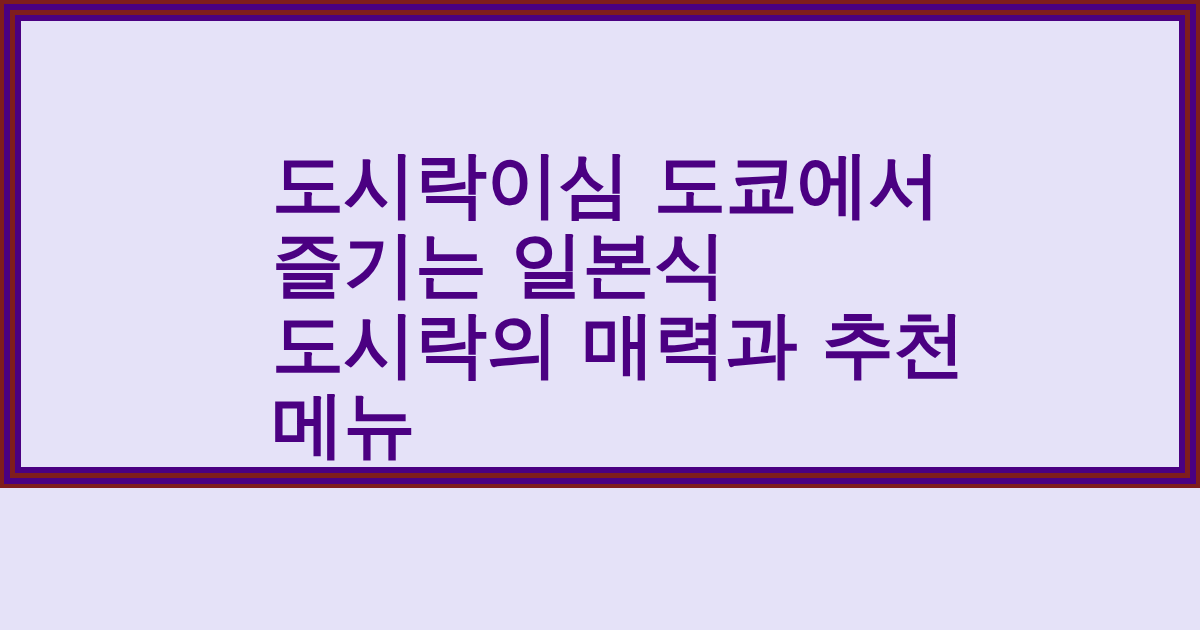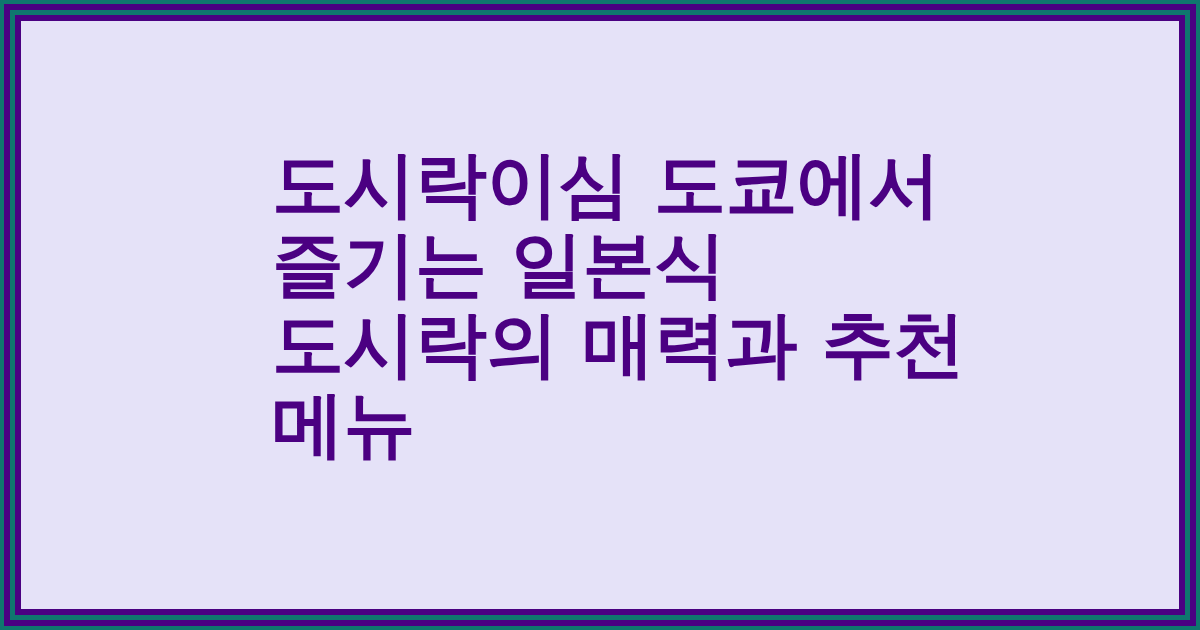--- a/index.html
+++ b/index.html
@@ -13,22 +13,22 @@
 
   body {
     font-family:"DejaVu Sans", sans-serif;
     background:#e5e2f8;
   }
 
   
   .card {
     position:relative;
     width:1200px;
-    height:630px;
-    background:#0f766e;
+    height:488px;
+    background:#7f1d1d;
   }
 
   
   .frame-outer {
     position:absolute;
     left:4px;
     top:4px;
     right:4px;
     bottom:4px;
     border:6px solid #4a0082;

